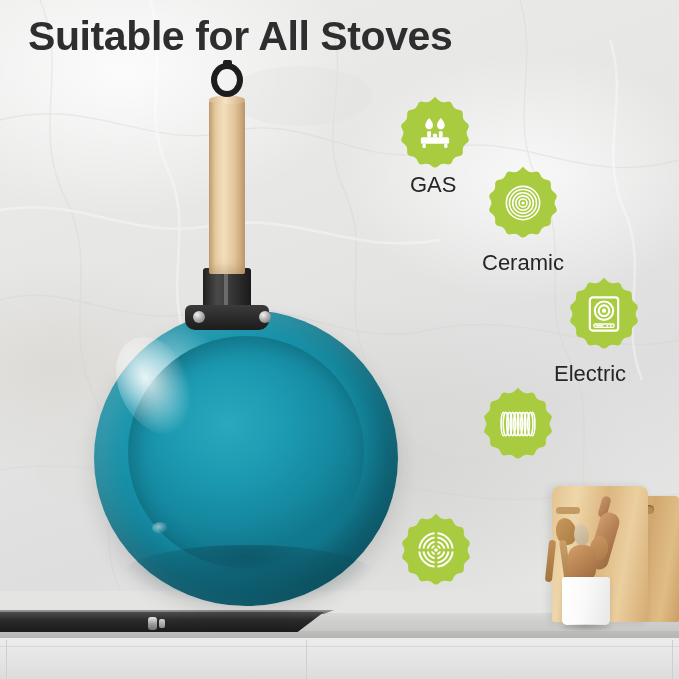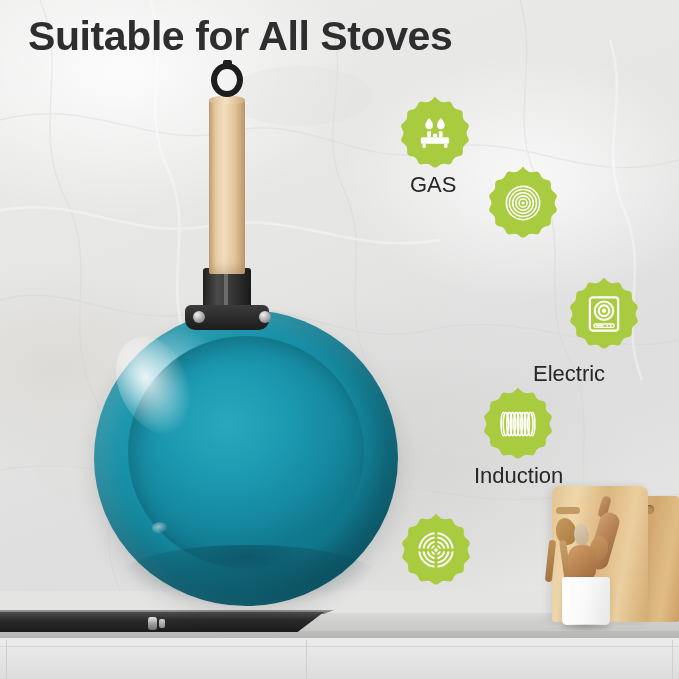--- a/index.html
+++ b/index.html
@@ -344,60 +344,60 @@
       <g fill="none" stroke="#ffffff" stroke-width="1.9">
         <circle cx="24" cy="24" r="20"></circle>
         <circle cx="24" cy="24" r="16.2"></circle>
         <circle cx="24" cy="24" r="12.4"></circle>
         <circle cx="24" cy="24" r="8.6"></circle>
         <circle cx="24" cy="24" r="4.8"></circle>
       </g>
       <circle cx="24" cy="24" r="1.9" fill="#ffffff"></circle>
     </svg>
   </div>
+  <div class="badge-label" style="left: 482px; top: 250px;">Ceramic</div>
 
   <div class="badge" style="left: 567px; top: 277px;">
     <svg class="burst" viewBox="0 0 100 100">
       <path class="burst-path" fill="#a8cb3f" d="M50.00,1.00 Q50.00,1.00 54.56,5.51 Q59.12,10.03 65.19,7.94 Q71.26,5.85 73.41,11.90 Q75.56,17.94 81.94,18.70 Q88.31,19.45 87.62,25.83 Q86.94,32.21 92.36,35.65 Q97.77,39.10 94.39,44.55 Q91.00,50.00 94.39,55.45 Q97.77,60.90 92.36,64.35 Q86.94,67.79 87.62,74.17 Q88.31,80.55 81.94,81.30 Q75.56,82.06 73.41,88.10 Q71.26,94.15 65.19,92.06 Q59.12,89.97 54.56,94.49 Q50.00,99.00 45.44,94.49 Q40.88,89.97 34.81,92.06 Q28.74,94.15 26.59,88.10 Q24.44,82.06 18.06,81.30 Q11.69,80.55 12.38,74.17 Q13.06,67.79 7.64,64.35 Q2.23,60.90 5.61,55.45 Q9.00,50.00 5.61,44.55 Q2.23,39.10 7.64,35.65 Q13.06,32.21 12.38,25.83 Q11.69,19.45 18.06,18.70 Q24.44,17.94 26.59,11.90 Q28.74,5.85 34.81,7.94 Q40.88,10.03 45.44,5.51 Z"></path>
     </svg>
     <svg class="glyph" viewBox="0 0 48 48">
       <rect x="7" y="4" width="34" height="40" rx="3.4" fill="none" stroke="#ffffff" stroke-width="2.6"></rect>
       <g fill="none" stroke="#ffffff" stroke-width="2.5">
         <circle cx="24" cy="20" r="11"></circle>
         <circle cx="24" cy="20" r="6.4"></circle>
       </g>
       <circle cx="24" cy="20" r="2.6" fill="#ffffff"></circle>
       <rect x="12" y="36" width="24" height="4" rx="1.6" fill="none" stroke="#ffffff" stroke-width="1.7"></rect>
       <rect x="14" y="37.2" width="9" height="1.8" fill="#ffffff"></rect>
       <rect x="27" y="37.2" width="2" height="1.8" fill="#ffffff"></rect>
       <rect x="31" y="37.2" width="2" height="1.8" fill="#ffffff"></rect>
     </svg>
   </div>
-  <div class="badge-label" style="left: 533px; top: 361px;">Electric</div>
+  <div class="badge-label" style="left: 554px; top: 361px;">Electric</div>
 
   <div class="badge" style="left: 481px; top: 387px;">
     <svg class="burst" viewBox="0 0 100 100">
       <path class="burst-path" fill="#a8cb3f" d="M50.00,1.00 Q50.00,1.00 54.56,5.51 Q59.12,10.03 65.19,7.94 Q71.26,5.85 73.41,11.90 Q75.56,17.94 81.94,18.70 Q88.31,19.45 87.62,25.83 Q86.94,32.21 92.36,35.65 Q97.77,39.10 94.39,44.55 Q91.00,50.00 94.39,55.45 Q97.77,60.90 92.36,64.35 Q86.94,67.79 87.62,74.17 Q88.31,80.55 81.94,81.30 Q75.56,82.06 73.41,88.10 Q71.26,94.15 65.19,92.06 Q59.12,89.97 54.56,94.49 Q50.00,99.00 45.44,94.49 Q40.88,89.97 34.81,92.06 Q28.74,94.15 26.59,88.10 Q24.44,82.06 18.06,81.30 Q11.69,80.55 12.38,74.17 Q13.06,67.79 7.64,64.35 Q2.23,60.90 5.61,55.45 Q9.00,50.00 5.61,44.55 Q2.23,39.10 7.64,35.65 Q13.06,32.21 12.38,25.83 Q11.69,19.45 18.06,18.70 Q24.44,17.94 26.59,11.90 Q28.74,5.85 34.81,7.94 Q40.88,10.03 45.44,5.51 Z"></path>
     </svg>
     <svg class="glyph" viewBox="0 0 48 48">
       <g fill="none" stroke="#ffffff" stroke-width="1.9" stroke-linecap="round">
         <path d="M7 10 C2.6 10 2.6 38 7 38"></path>
         <ellipse cx="9.4" cy="24" rx="3.1" ry="14"></ellipse>
         <ellipse cx="13.6" cy="24" rx="3.1" ry="14"></ellipse>
         <ellipse cx="17.8" cy="24" rx="3.1" ry="14"></ellipse>
         <ellipse cx="22" cy="24" rx="3.1" ry="14"></ellipse>
         <ellipse cx="26.2" cy="24" rx="3.1" ry="14"></ellipse>
         <ellipse cx="30.4" cy="24" rx="3.1" ry="14"></ellipse>
         <ellipse cx="34.6" cy="24" rx="3.1" ry="14"></ellipse>
         <ellipse cx="38.8" cy="24" rx="3.1" ry="14"></ellipse>
         <path d="M41 10 C45.4 10 45.4 38 41 38"></path>
       </g>
     </svg>
   </div>
-  <div class="badge-label" style="left: 474px; top: 463px;">Induction</div>
 
   <div class="badge" style="left: 399px; top: 513px;">
     <svg class="burst" viewBox="0 0 100 100">
       <path class="burst-path" fill="#a8cb3f" d="M50.00,1.00 Q50.00,1.00 54.56,5.51 Q59.12,10.03 65.19,7.94 Q71.26,5.85 73.41,11.90 Q75.56,17.94 81.94,18.70 Q88.31,19.45 87.62,25.83 Q86.94,32.21 92.36,35.65 Q97.77,39.10 94.39,44.55 Q91.00,50.00 94.39,55.45 Q97.77,60.90 92.36,64.35 Q86.94,67.79 87.62,74.17 Q88.31,80.55 81.94,81.30 Q75.56,82.06 73.41,88.10 Q71.26,94.15 65.19,92.06 Q59.12,89.97 54.56,94.49 Q50.00,99.00 45.44,94.49 Q40.88,89.97 34.81,92.06 Q28.74,94.15 26.59,88.10 Q24.44,82.06 18.06,81.30 Q11.69,80.55 12.38,74.17 Q13.06,67.79 7.64,64.35 Q2.23,60.90 5.61,55.45 Q9.00,50.00 5.61,44.55 Q2.23,39.10 7.64,35.65 Q13.06,32.21 12.38,25.83 Q11.69,19.45 18.06,18.70 Q24.44,17.94 26.59,11.90 Q28.74,5.85 34.81,7.94 Q40.88,10.03 45.44,5.51 Z"></path>
     </svg>
     <svg class="glyph" viewBox="0 0 48 48">
       <g fill="none" stroke="#ffffff" stroke-width="2.4">
         <circle cx="24" cy="24" r="20"></circle>
         <circle cx="24" cy="24" r="15"></circle>
         <circle cx="24" cy="24" r="10"></circle>

